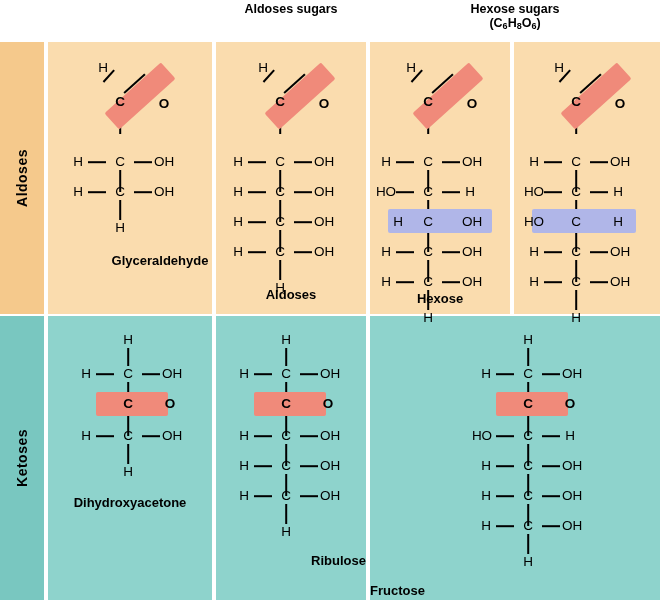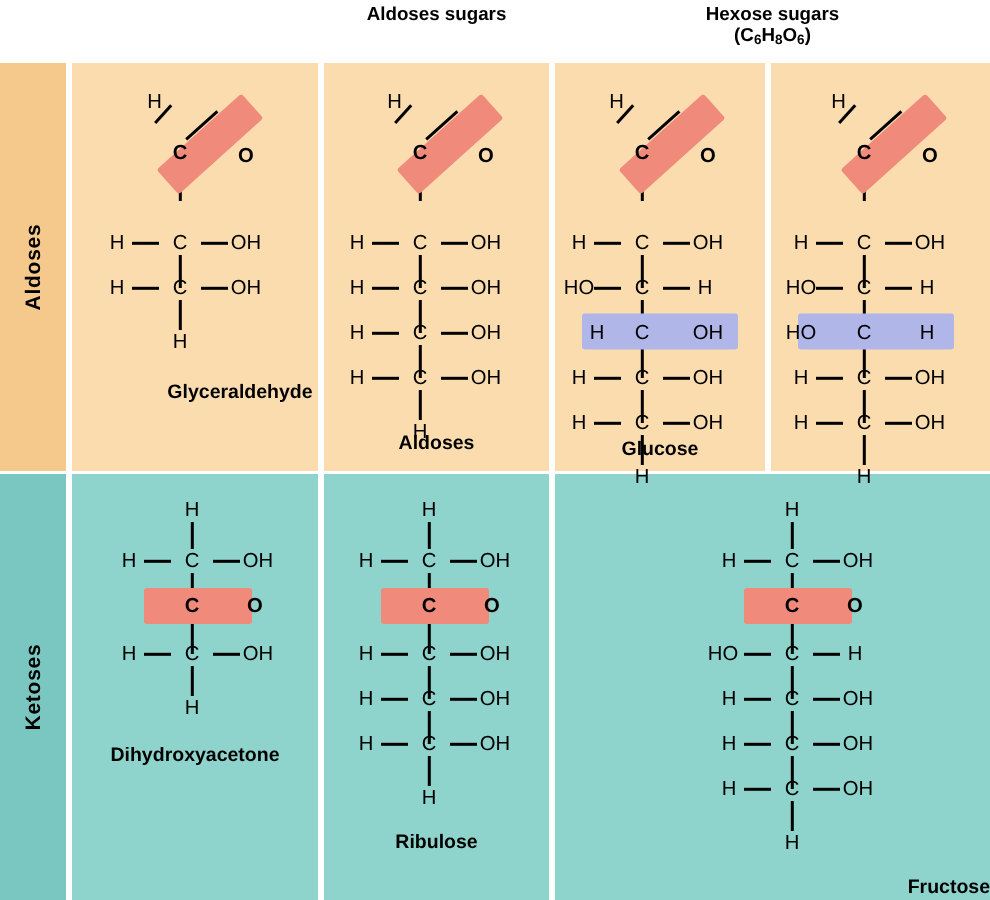--- a/index.html
+++ b/index.html
@@ -260,21 +260,21 @@
         <div class="atom layer-atoms" style="left:28px; top:180px;">H</div>
         <div class="atom layer-atoms" style="left:58px; top:180px;">C</div>
         <div class="atom layer-atoms" style="left:102px; top:180px;">OH</div>
         <div class="atom layer-atoms" style="left:16px; top:210px;">H</div>
         <div class="atom layer-atoms" style="left:58px; top:210px;">C</div>
         <div class="atom layer-atoms" style="left:102px; top:210px;">OH</div>
         <div class="atom layer-atoms" style="left:16px; top:240px;">H</div>
         <div class="atom layer-atoms" style="left:58px; top:240px;">C</div>
         <div class="atom layer-atoms" style="left:102px; top:240px;">OH</div>
         <div class="atom layer-atoms" style="left:58px; top:276px;">H</div>
-        <div class="name" style="left:0; width:140px; top:248px; top:250px; text-align:center;">Glucose</div>
+        <div class="name" style="left:0; width:140px; top:248px; top:250px; text-align:center;">Hexose</div>
       </div>
     </div>
 
     <div class="cell c3half-b">
       <div class="mol" style="left:0;top:0;right:0;bottom:0;">
         <div class="hl hl-carbonyl hl-rot layer-hl" style="left:44px; top:43px; width:76px; height:22px;"></div>
         <div class="hl hl-blue layer-hl" style="left:18px; top:167px; width:104px; height:24px;"></div>
         <div class="bond-v" style="left:56px; top:28px; height:16px; transform:translateX(-50%) rotate(42deg); transform-origin: 50% 0;"></div>
         <div class="dbl" style="left:66px; top:50px; width:28px; transform:rotate(-42deg);"></div>
         <div class="dbl" style="left:70px; top:57px; width:28px; transform:rotate(-42deg);"></div>
@@ -377,21 +377,21 @@
         <div class="atom layer-atoms" style="left:28px; top:120px;">H</div>
         <div class="atom layer-atoms" style="left:70px; top:120px;">C</div>
         <div class="atom layer-atoms" style="left:114px; top:120px;">OH</div>
         <div class="atom layer-atoms" style="left:28px; top:150px;">H</div>
         <div class="atom layer-atoms" style="left:70px; top:150px;">C</div>
         <div class="atom layer-atoms" style="left:114px; top:150px;">OH</div>
         <div class="atom layer-atoms" style="left:28px; top:180px;">H</div>
         <div class="atom layer-atoms" style="left:70px; top:180px;">C</div>
         <div class="atom layer-atoms" style="left:114px; top:180px;">OH</div>
         <div class="atom layer-atoms" style="left:70px; top:216px;">H</div>
-        <div class="name" style="left:0; width:150px; top:238px; text-align:center;">Ribulose</div>
+        <div class="name" style="left:0; width:150px; top:238px; text-align:right;">Ribulose</div>
       </div>
     </div>
 
     <div class="cell c3">
       <div class="mol" style="left:0;top:0;right:0;bottom:0;">
         <div class="hl hl-carbonyl layer-hl" style="left:126px; top:76px; width:72px; height:24px;"></div>
         <div class="bond-v" style="left:158px; top:32px; height:18px;"></div>
         <div class="bond-h" style="left:126px; top:58px; width:18px;"></div>
         <div class="bond-h" style="left:172px; top:58px; width:18px;"></div>
         <div class="bond-v" style="left:158px; top:66px; height:22px;"></div>
@@ -422,18 +422,18 @@
         <div class="atom layer-atoms" style="left:116px; top:150px;">H</div>
         <div class="atom layer-atoms" style="left:158px; top:150px;">C</div>
         <div class="atom layer-atoms" style="left:202px; top:150px;">OH</div>
         <div class="atom layer-atoms" style="left:116px; top:180px;">H</div>
         <div class="atom layer-atoms" style="left:158px; top:180px;">C</div>
         <div class="atom layer-atoms" style="left:202px; top:180px;">OH</div>
         <div class="atom layer-atoms" style="left:116px; top:210px;">H</div>
         <div class="atom layer-atoms" style="left:158px; top:210px;">C</div>
         <div class="atom layer-atoms" style="left:202px; top:210px;">OH</div>
         <div class="atom layer-atoms" style="left:158px; top:246px;">H</div>
-        <div class="name" style="left:0; width:290px; top:268px; text-align:right;">Fructose</div>
+        <div class="name" style="left:0; width:290px; top:268px; text-align:left;">Fructose</div>
       </div>
     </div>
   </div>
 
 </div>
 
 </body></html>

